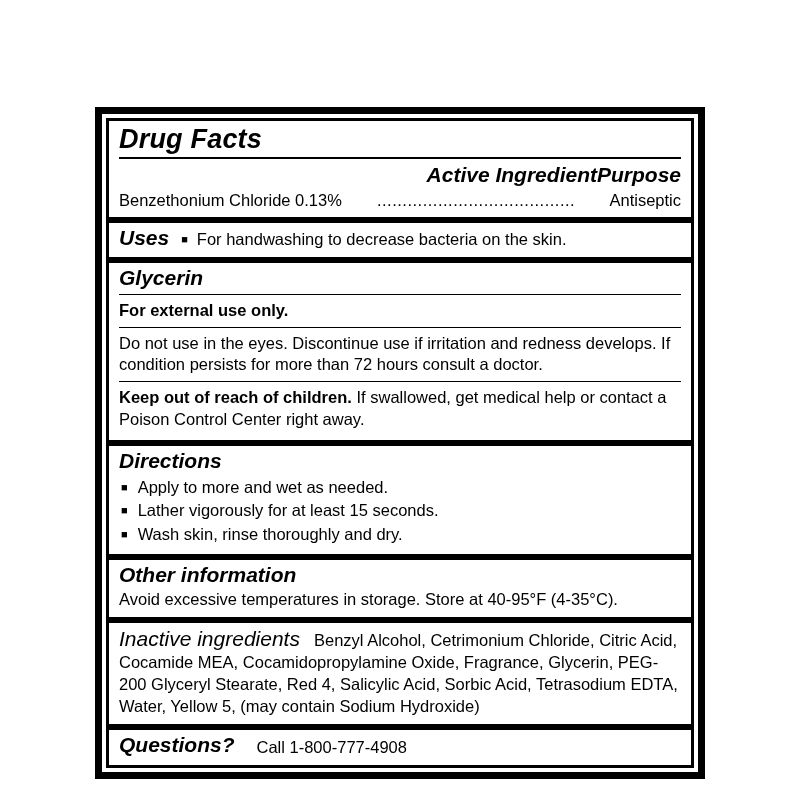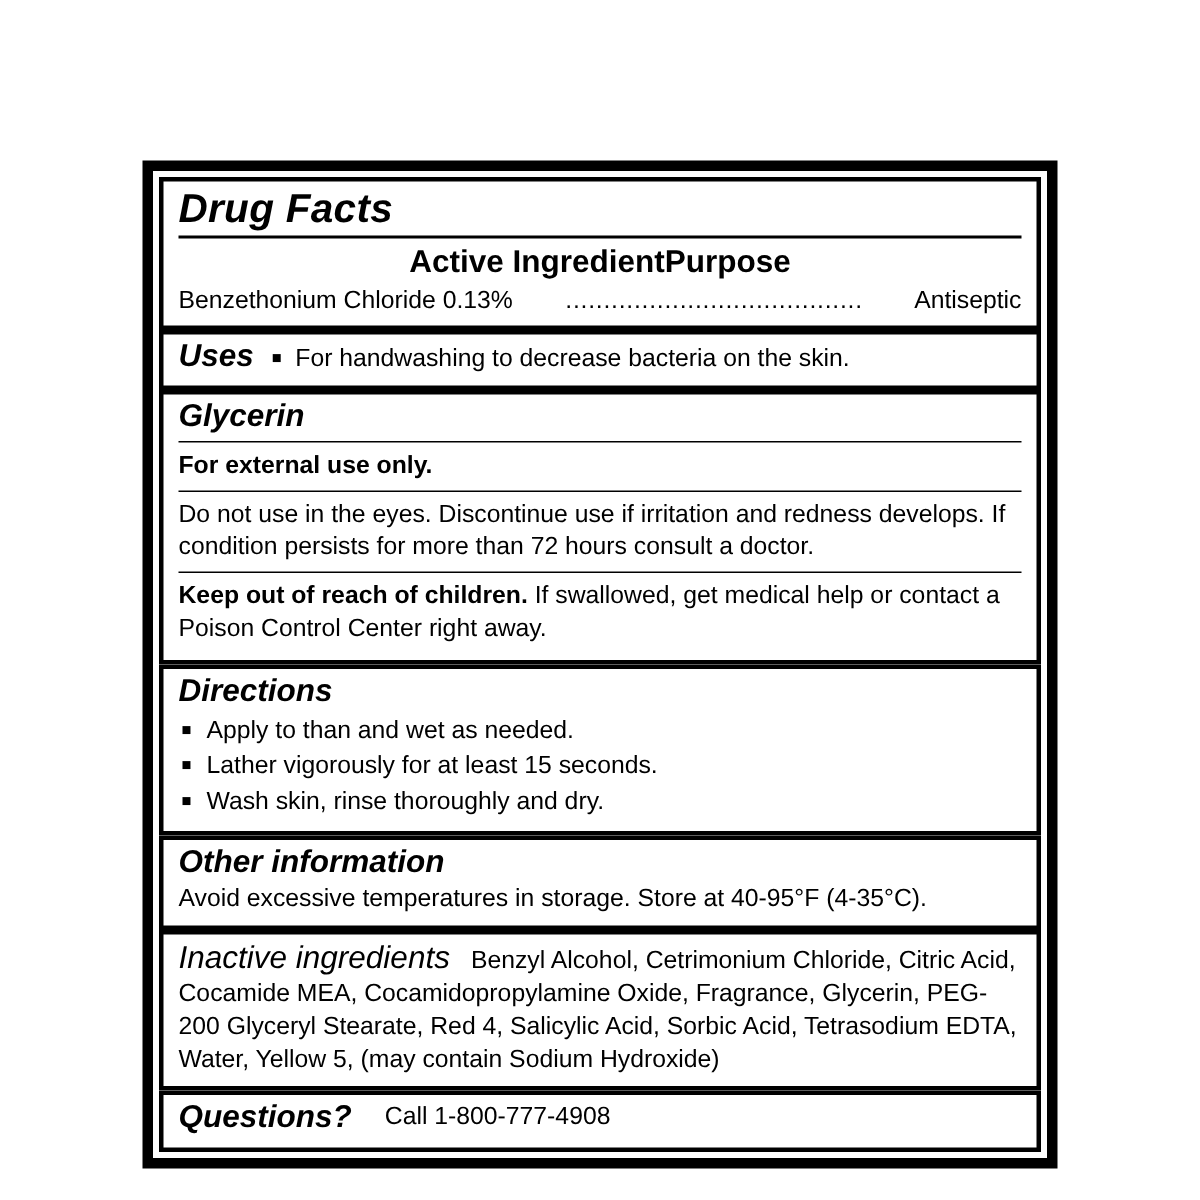--- a/index.html
+++ b/index.html
@@ -48,22 +48,23 @@
     height: 0;
   }
   .thin-rule {
     border: none;
     border-top: 1.5px solid #000;
     margin: 5px 0;
     height: 0;
   }
   .ai-row {
     display: flex;
-    justify-content: center;
-    align-items: baseline;
+    justify-content: flex-end;
+    align-items: baseline;
+    font-style: italic;
     font-weight: bold;
     font-size: 21px;
     line-height: 1.25;
   }
   .dot-row {
     display: flex;
     align-items: baseline;
     font-size: 16.5px;
     line-height: 1.3;
     margin-top: 1px;
@@ -110,21 +111,21 @@
     display: flex;
     align-items: baseline;
     font-size: 16.5px;
     line-height: 1.33;
     margin: 2px 0;
     padding-left: 2px;
   }
   .bullet-item .sq-bullet { margin-right: 10px; top: -2px; }
   .q-row {
     display: flex;
-    align-items: center;
+    align-items: flex-end;
   }
   .q-row .sec-heading { margin-right: 22px; }
 </style>
 </head>
 <body>
 
 <div class="page">
   <div class="label">
 
     <div class="sec">
@@ -157,21 +158,21 @@
       <div class="body-text para">Do not use in the eyes. Discontinue use if irritation and redness develops. If condition persists for more than 72 hours consult a doctor.</div>
       <div class="thin-rule"></div>
       <div class="body-text para"><span class="bold">Keep out of reach of children.</span><span> If swallowed, get medical help or contact a Poison Control Center right away.</span></div>
     </div>
 
     <div class="sec">
       <div class="sec-heading">Directions</div>
       <div class="bullet-list">
         <div class="bullet-item">
           <span class="sq-bullet">■</span>
-          <span>Apply to than and wet as needed.</span>
+          <span>Apply to more and wet as needed.</span>
         </div>
         <div class="bullet-item">
           <span class="sq-bullet">■</span>
           <span>Lather vigorously for at least 15 seconds.</span>
         </div>
         <div class="bullet-item">
           <span class="sq-bullet">■</span>
           <span>Wash skin, rinse thoroughly and dry.</span>
         </div>
       </div>

